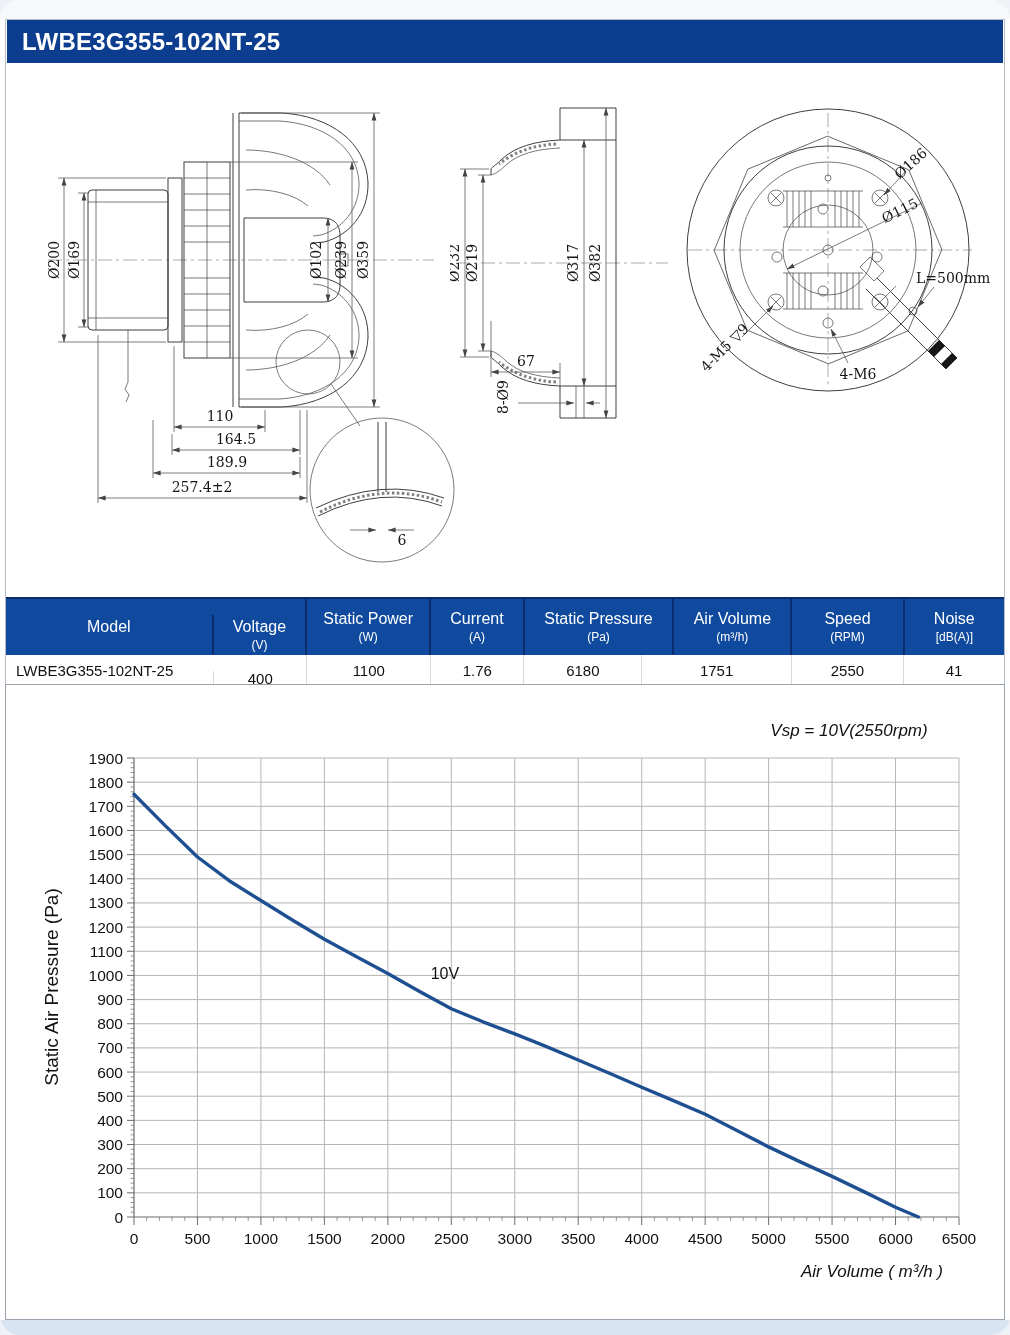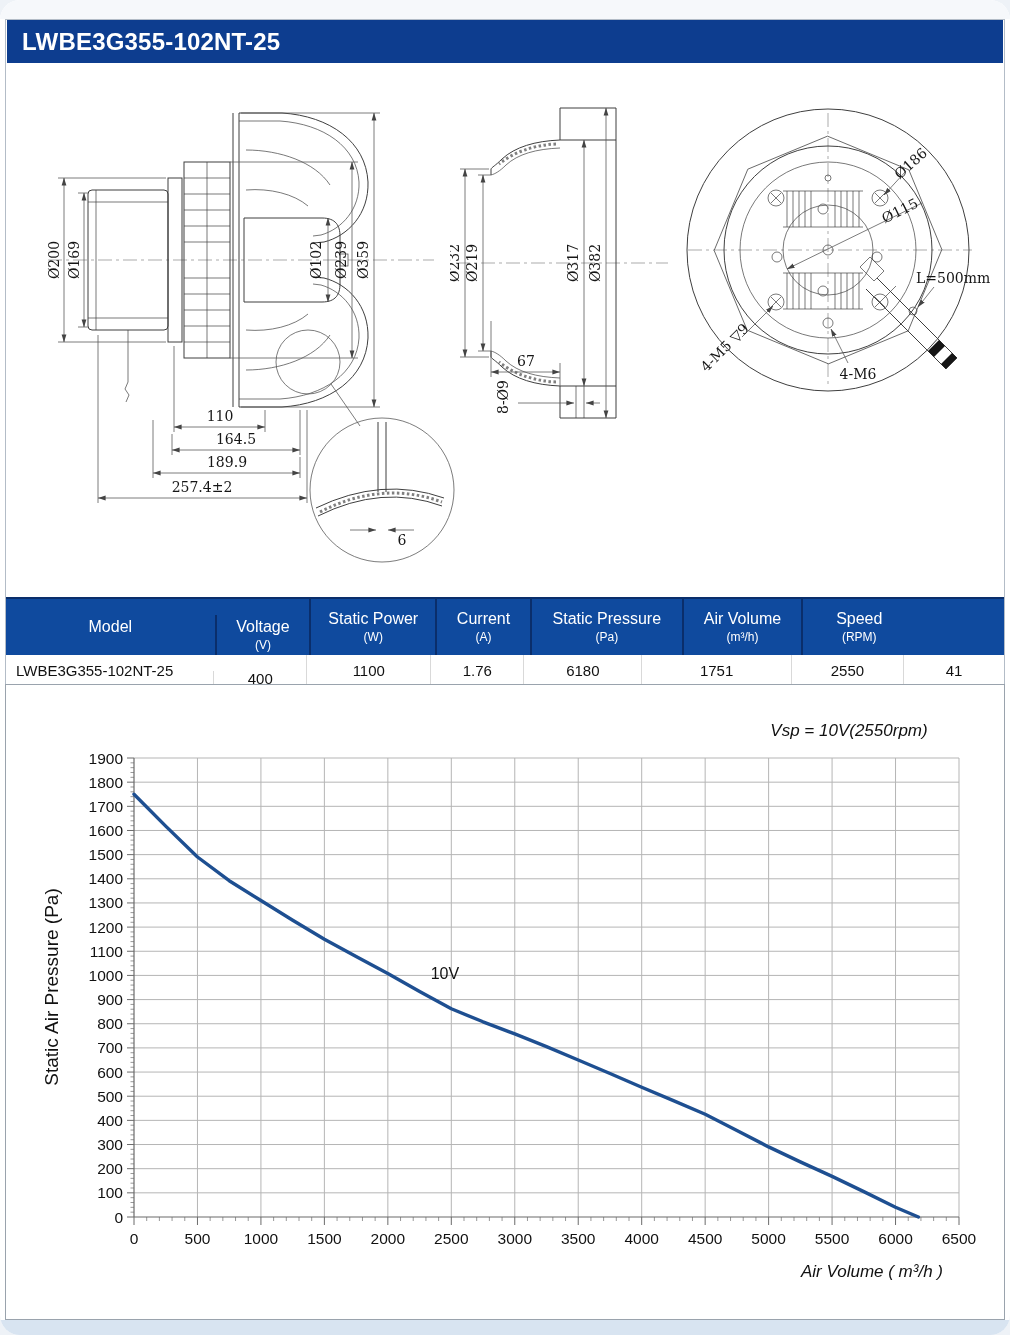--- a/index.html
+++ b/index.html
@@ -362,20 +362,24 @@
         <span class="hlabel">Static Pressure</span>
         <span class="hunit">(Pa)</span>
       </div>
       <div class="hcell c4">
         <span class="hlabel">Air Volume</span>
         <span class="hunit">(m³/h)</span>
       </div>
       <div class="hcell c6">
         <span class="hlabel">Speed</span>
         <span class="hunit">(RPM)</span>
+      </div>
+      <div class="hcell c7">
+        <span class="hlabel">Noise</span>
+        <span class="hunit">[dB(A)]</span>
       </div>
     </div>
     <div class="drow">
       <div class="dcell c0">LWBE3G355-102NT-25</div>
       <div class="dcell c1">400</div>
       <div class="dcell c2">1100</div>
       <div class="dcell c3">1.76</div>
       <div class="dcell c4">6180</div>
       <div class="dcell c5">1751</div>
       <div class="dcell c6">2550</div>

